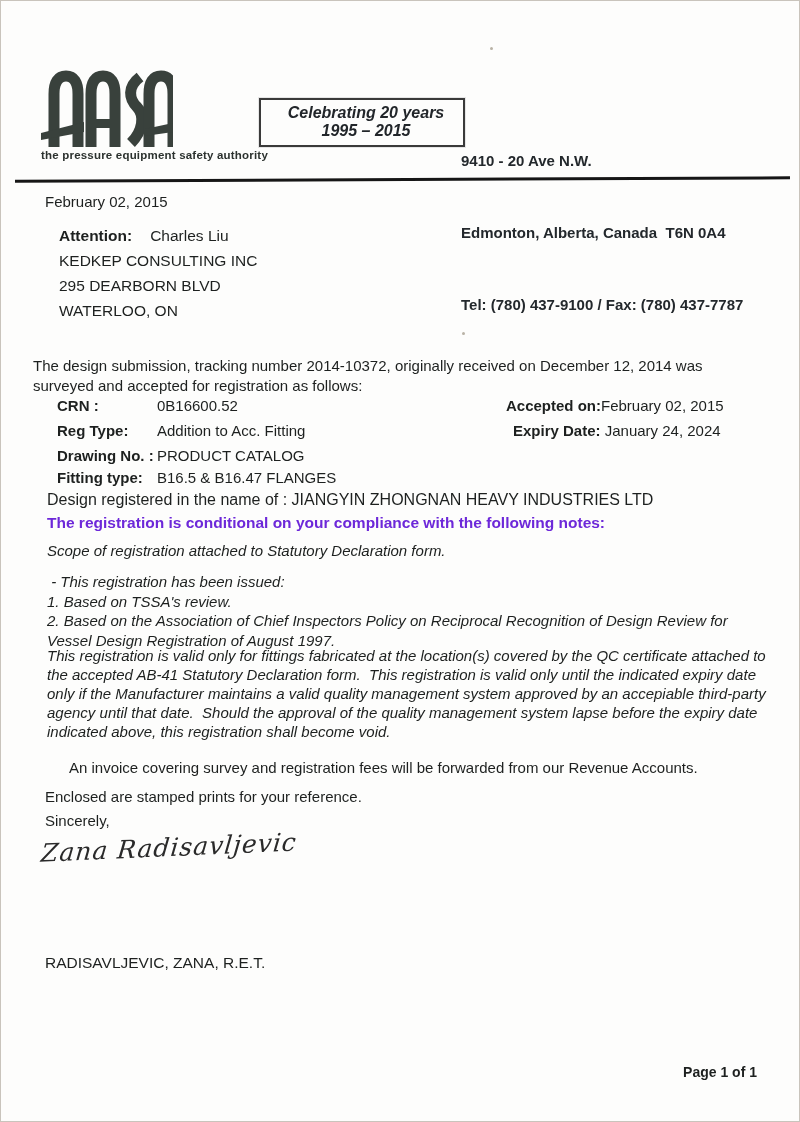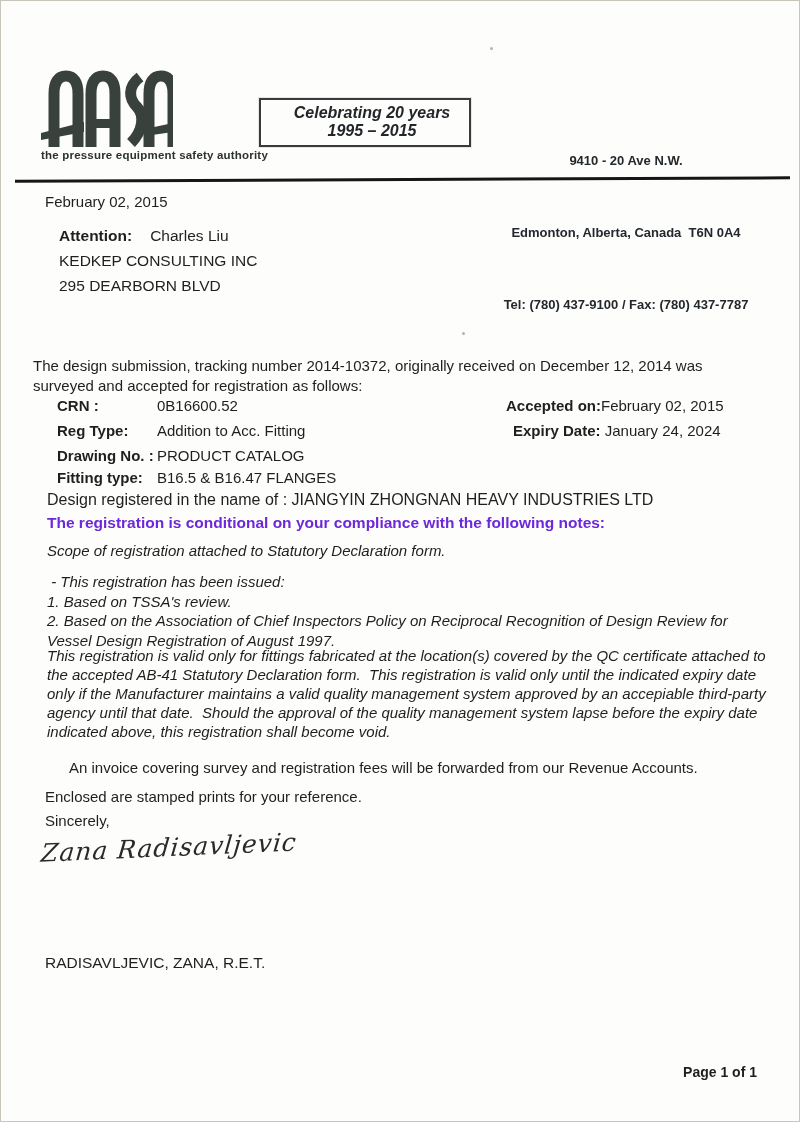--- a/index.html
+++ b/index.html
@@ -16,30 +16,30 @@
   .abs{position:absolute;}
   
   .logo-wrap{left:40px;top:66px;width:230px;}
   .logo-tagline{
     left:40px;top:148px;width:230px;
     font-size:11.5px;font-weight:bold;color:#2c322f;letter-spacing:0.2px;
   }
   .banner{
     left:258px;top:97px;width:182px;
     border:2px solid #3a3a3a;
-    padding:4px 6px 5px 20px;
+    padding:4px 6px 5px 14px;
     text-align:center;
     font-size:16px;font-weight:bold;font-style:italic;
     line-height:18px;color:#22262a;
     box-shadow:0 0 0 1px #e6e6e6;
   }
   .addr{
     right:8px;top:100px;width:330px;
-    text-align:center;
-    font-size:13px;font-weight:bold;color:#23282c;
+    text-align:left;
+    font-size:15px;font-weight:bold;color:#23282c;
     line-height:24px;white-space:pre;
   }
   .header-rule{
     left:14px;top:177px;width:775px;height:0;
     border-top:3px solid #161616;
     transform:rotate(-0.25deg);
   }
   
   .line{white-space:pre-wrap;font-size:15px;line-height:20px;}
   .date-line{left:44px;top:191px;}
@@ -117,20 +117,21 @@
   <div class="abs header-rule"></div>
 
   <div class="abs line date-line">February 02, 2015</div>
 
   <div class="abs attn">
     <div>
       <span class="bold">Attention:</span><span class="name">Charles Liu</span>
     </div>
     <div>KEDKEP CONSULTING INC</div>
     <div>295 DEARBORN BLVD</div>
+    <div>WATERLOO, ON</div>
   </div>
 
   <div class="abs line intro">The design submission, tracking number 2014-10372, originally received on December 12, 2014 was surveyed and accepted for registration as follows:</div>
 
   <div class="abs fieldrow row1">
     <span class="flabel">CRN :</span><span>0B16600.52</span>
   </div>
   <div class="abs rightfield r-accepted">
     <span class="flabel">Accepted on:</span><span>February 02, 2015</span>
   </div>

